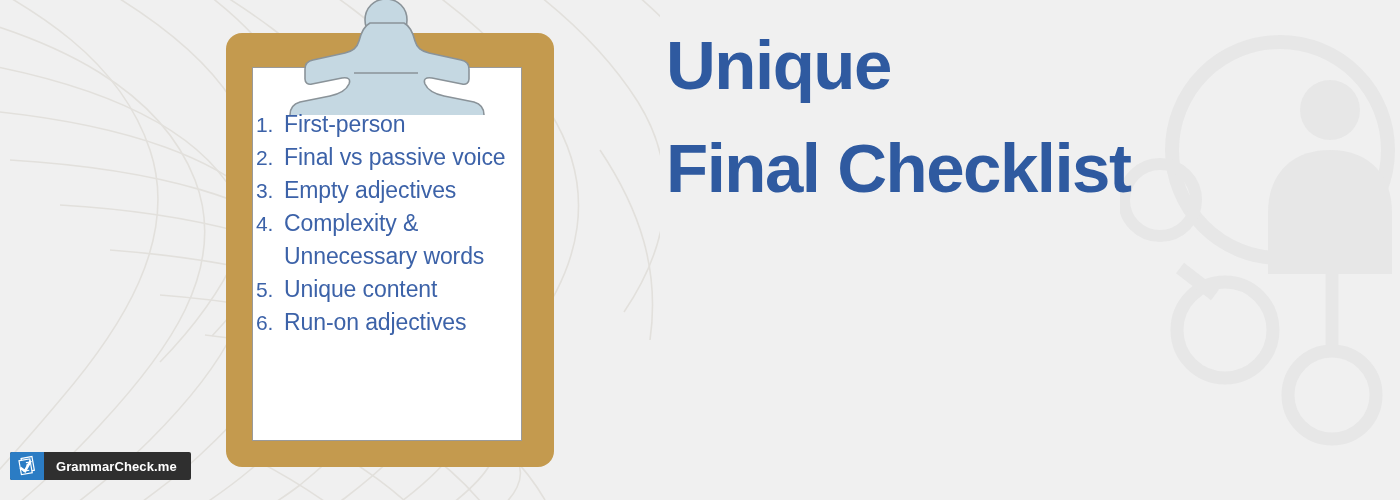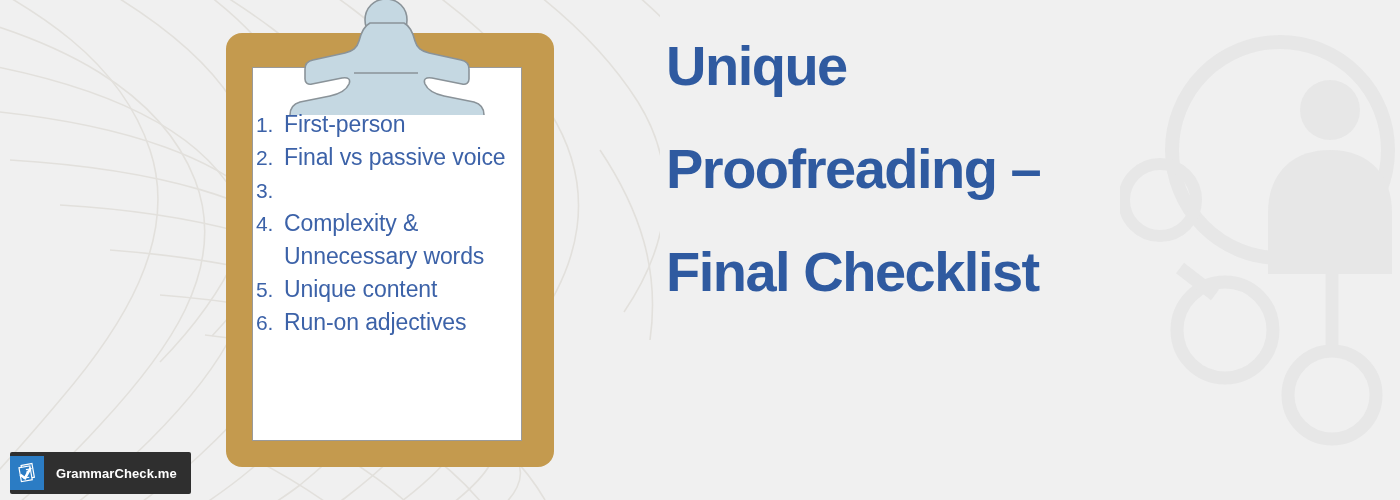--- a/index.html
+++ b/index.html
@@ -96,32 +96,32 @@
 
   
   #headline {
     position: absolute;
     left: 666px;
     top: 14px;
     width: 720px;
     color: #2f5aa0;
     font-family: "Liberation Sans", sans-serif;
     font-weight: bold;
-    font-size: 56px;
+    font-size: 69px;
     line-height: 103px;
     letter-spacing: -1.5px;
   }
   #headline .hl-line { white-space: nowrap; display: block; }
 
   
   #brand-badge {
     position: absolute;
     left: 10px;
     top: 452px;
-    height: 42px;
+    height: 28px;
     display: flex;
     align-items: center;
     background: #2f2f2f;
     border-radius: 2px;
     overflow: hidden;
   }
   .bb-icon {
     width: 34px;
     height: 34px;
     background: #2b7cc4;
@@ -209,38 +209,38 @@
     <div class="cl-item">
       <span class="cl-num">1.</span>
       <span class="cl-text">First-person</span>
     </div>
     <div class="cl-item">
       <span class="cl-num">2.</span>
       <span class="cl-text">Final vs passive voice</span>
     </div>
     <div class="cl-item">
       <span class="cl-num">3.</span>
+      <span class="cl-text">Empty adjectives</span>
     </div>
     <div class="cl-item">
       <span class="cl-num">4.</span>
       <span class="cl-text">Complexity &amp; Unnecessary words</span>
     </div>
     <div class="cl-item">
       <span class="cl-num">5.</span>
       <span class="cl-text">Unique content</span>
     </div>
     <div class="cl-item">
       <span class="cl-num">6.</span>
       <span class="cl-text">Run-on adjectives</span>
     </div>
   </div>
 
   <div id="headline">
     <span class="hl-line">Unique</span>
-    <span class="hl-line">Proofreading –</span>
     <span class="hl-line">Final Checklist</span>
   </div>
 
   <div id="brand-badge">
     <span class="bb-icon">
       <svg viewBox="0 0 24 24" width="24" height="24" aria-hidden="true">
         <g transform="rotate(-10 12 12)">
           <rect x="7.5" y="3.5" width="11" height="14" fill="none" stroke="#ffffff" stroke-width="1.2"></rect>
           <rect x="5" y="5.5" width="11" height="14" fill="#2b7cc4" stroke="#ffffff" stroke-width="1.2"></rect>
           <line x1="11.5" y1="8.5" x2="14" y2="8.5" stroke="#ffffff" stroke-width="1.1"></line>

